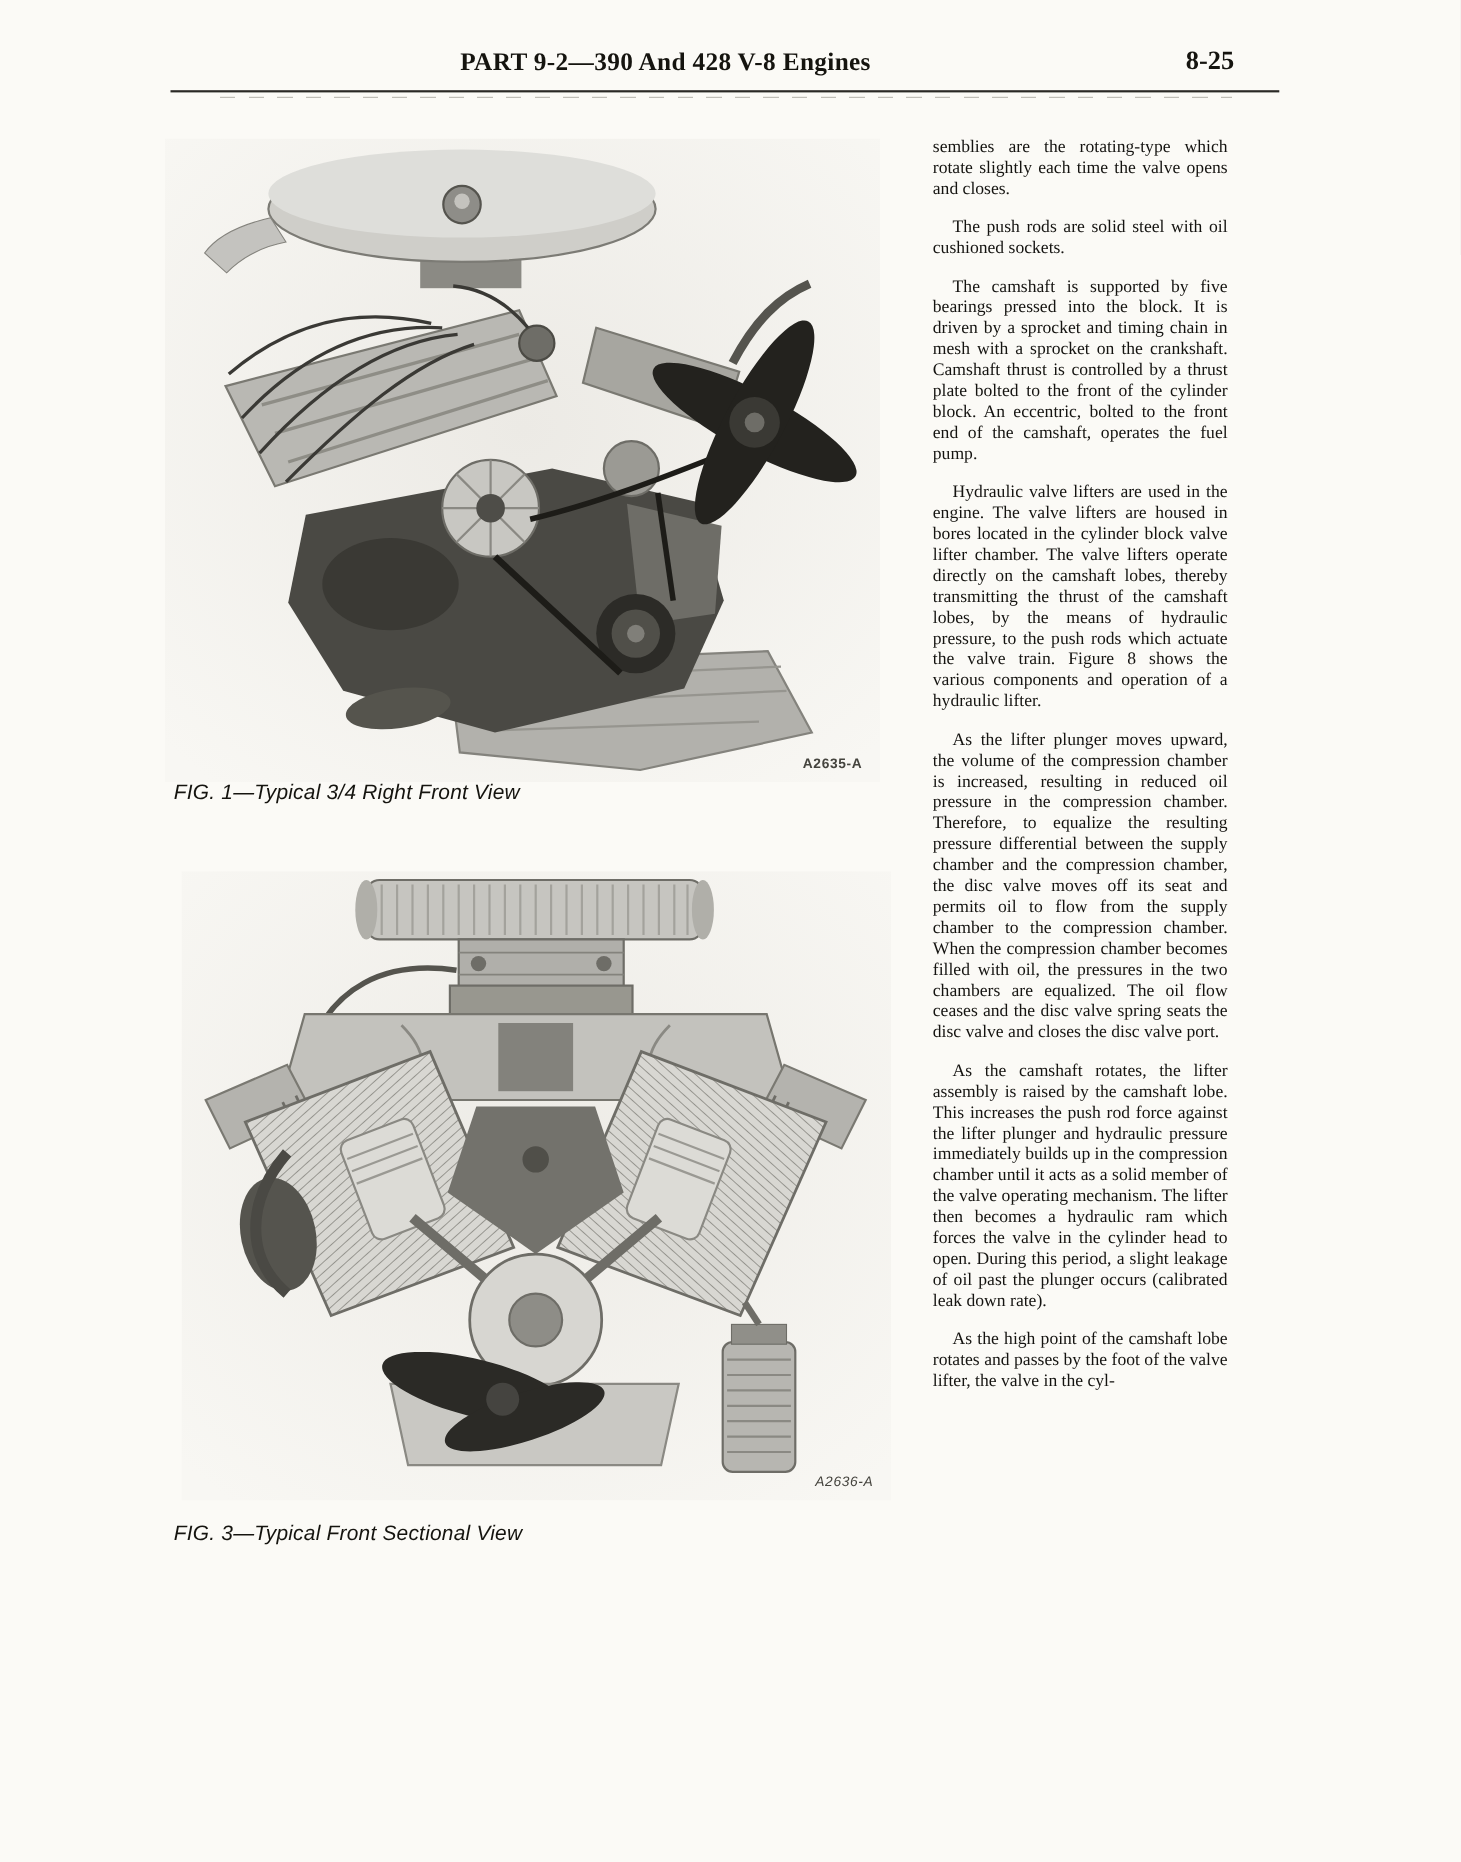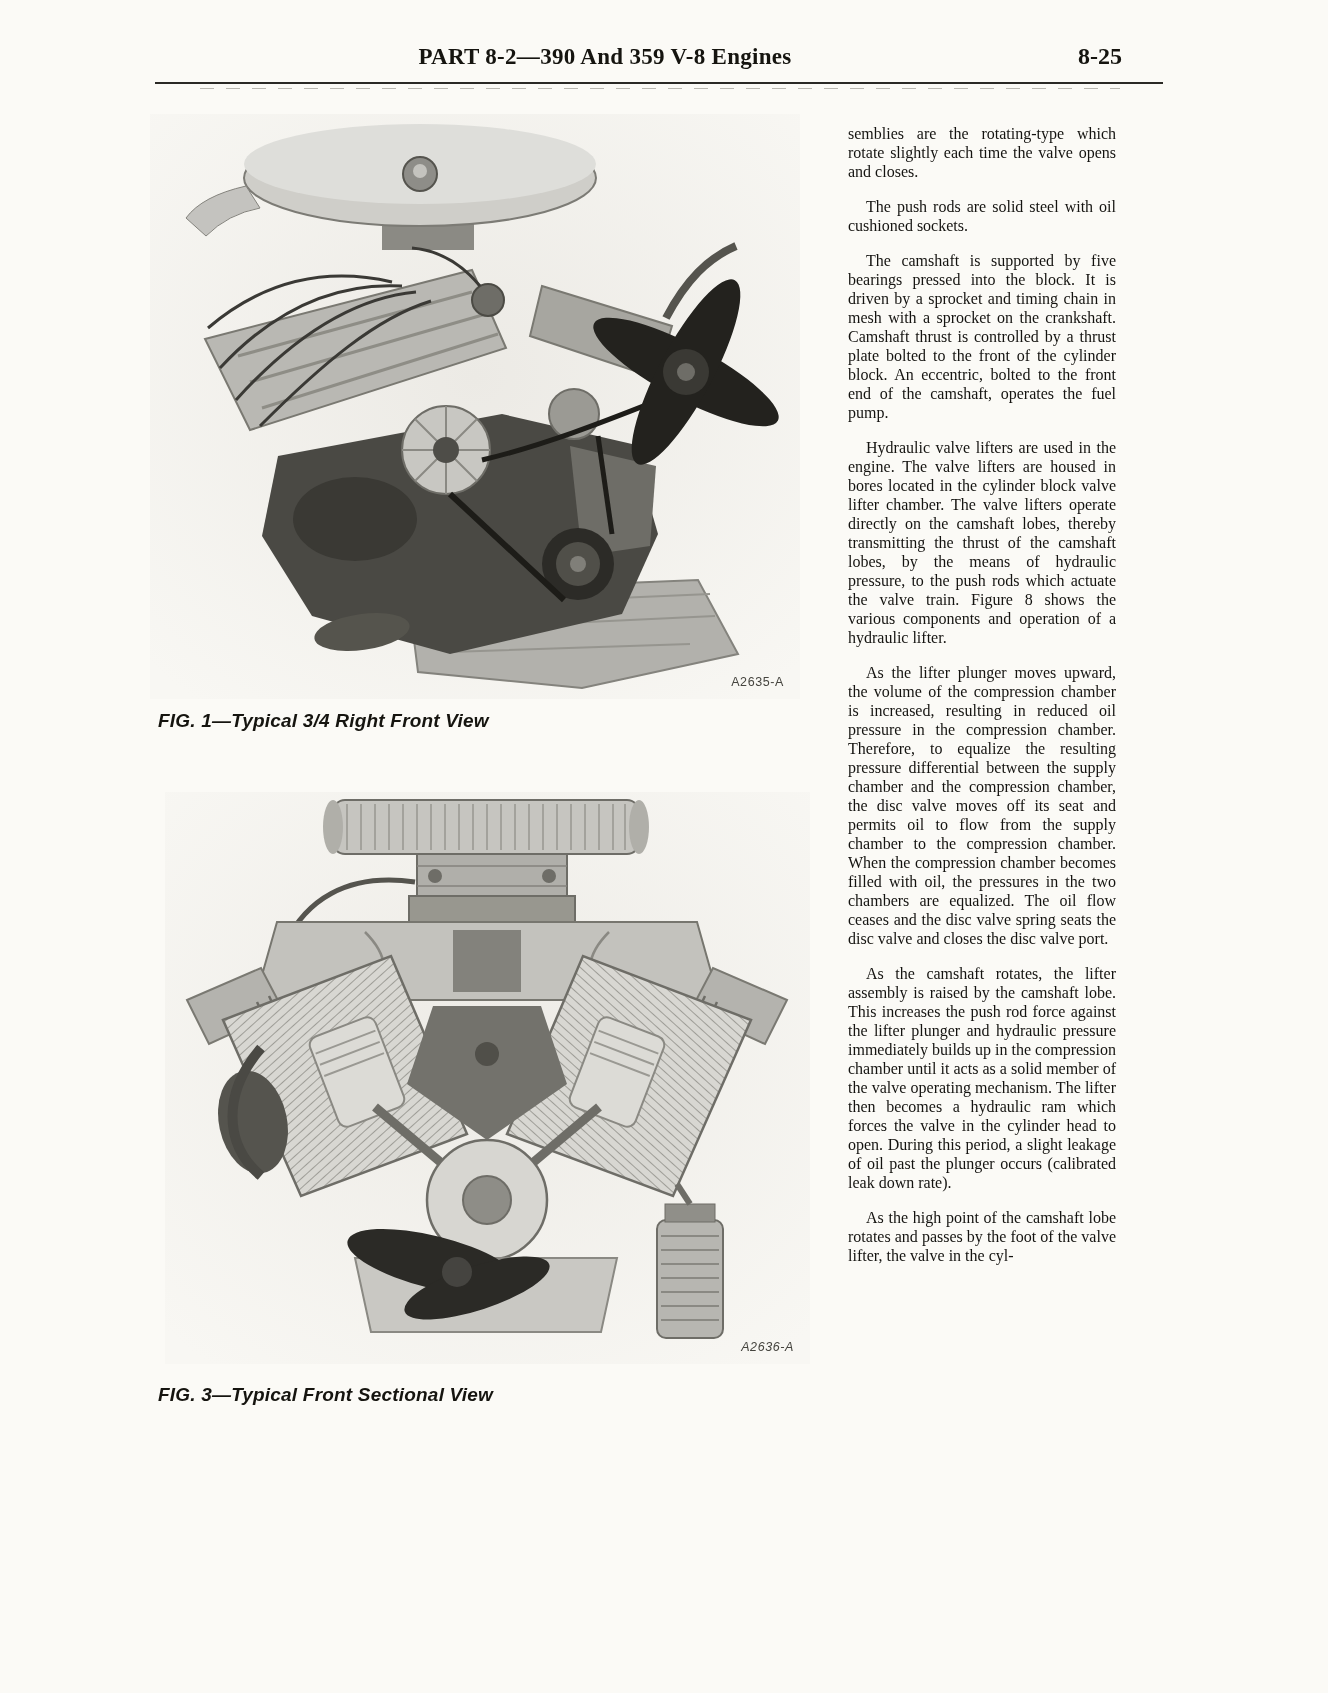--- a/index.html
+++ b/index.html
@@ -34,48 +34,48 @@
     background:repeating-linear-gradient(90deg,#b9b7b0 0 14px, transparent 14px 26px);
   }
 
   .figure { position:absolute; }
   .figure svg { display:block; }
   .fig-label {
     position:absolute; right:16px; bottom:10px;
     font-family:"Liberation Sans", sans-serif;
     font-size:12.5px; letter-spacing:0.6px; color:#45443e;
   }
-  .fig1 { left:150px; top:114px; width:650px; height:585px; }
+  .fig1 { left:150px; top:126px; width:650px; height:585px;font-weight:bold; }
   .fig2 { left:165px; top:792px; width:645px; height:572px;font-style:italic; }
 
   .fig-caption {
     position:absolute;
     font-family:"Liberation Sans", sans-serif;
-    font-style:italic; font-weight:bold;
+    font-style:italic; font-weight:normal;
     font-size:19px; color:#15140f; letter-spacing:0.2px;
   }
   .fig-caption.cap1 { left:158px; top:710px; }
   .fig-caption.cap2 { left:158px; top:1384px; }
 
   .body-col {
     position:absolute; left:832px; top:108px; width:300px;
     text-align:justify;
     font-size:16px; line-height:19px;
     color:#141310;
   }
   .body-col p { text-indent:18px; margin:16px; }
   .body-col p.no-indent { text-indent:0; }
   .body-col p.gap-above { margin-top:15px; }
 </style>
 </head>
 <body>
 
 <div class="page">
 
-  <div class="header-title">PART 8-2—390 And 359 V-8 Engines</div>
+  <div class="header-title">PART 9-2—390 And 428 V-8 Engines</div>
   <div class="page-number">8-25</div>
   <div class="header-rule"></div>
   <div class="header-rule-ghost"></div>
 
   <div class="figure fig1">
     <svg viewBox="0 0 650 585" width="650" height="585" aria-hidden="true">
       <defs>
         <radialGradient id="f1bg" cx="50%" cy="45%" r="70%">
           <stop offset="0%" stop-color="#eceae5"></stop>
           <stop offset="100%" stop-color="#f8f7f3"></stop>

